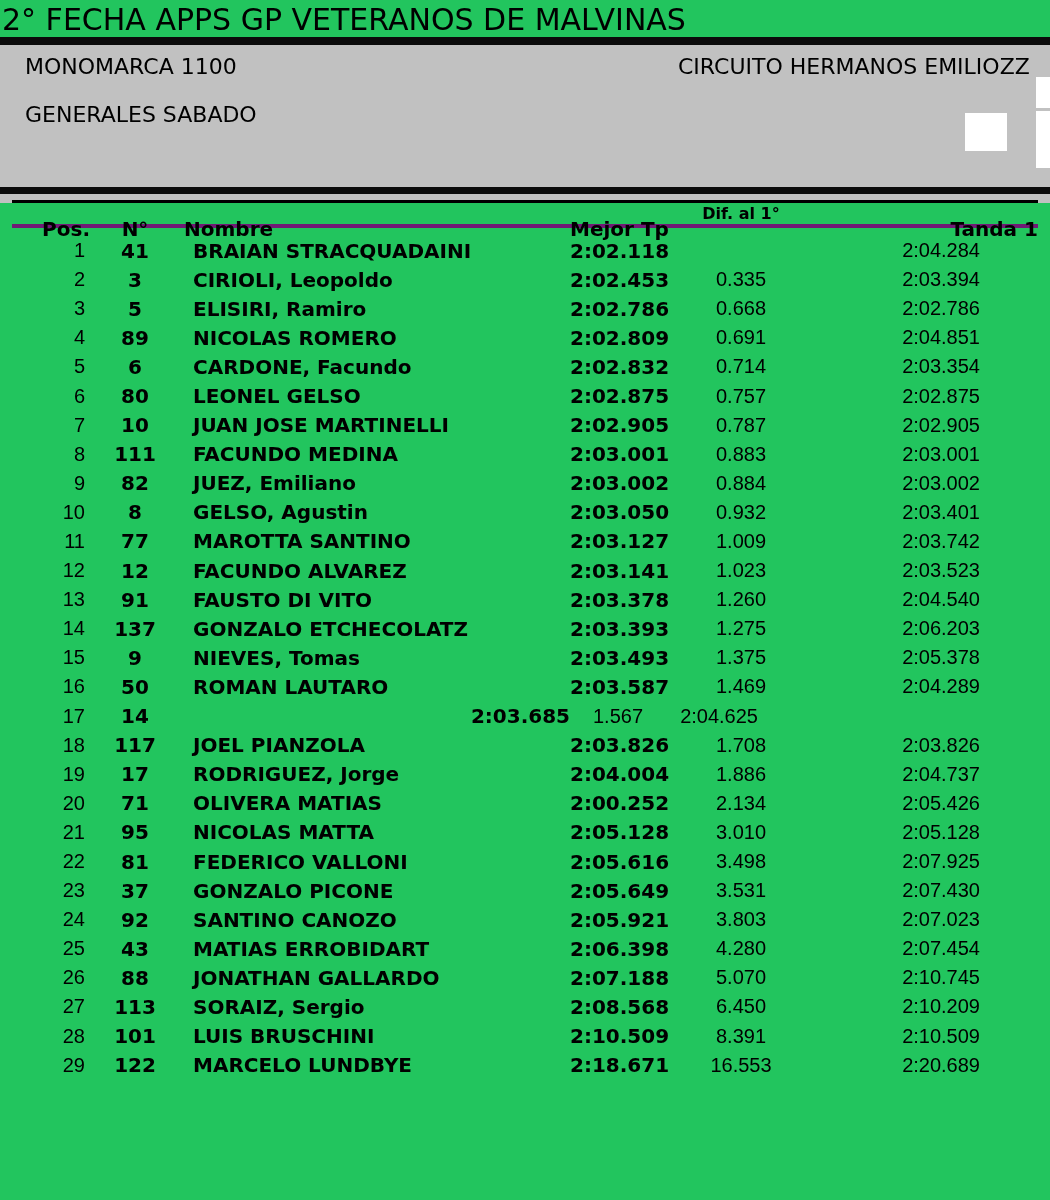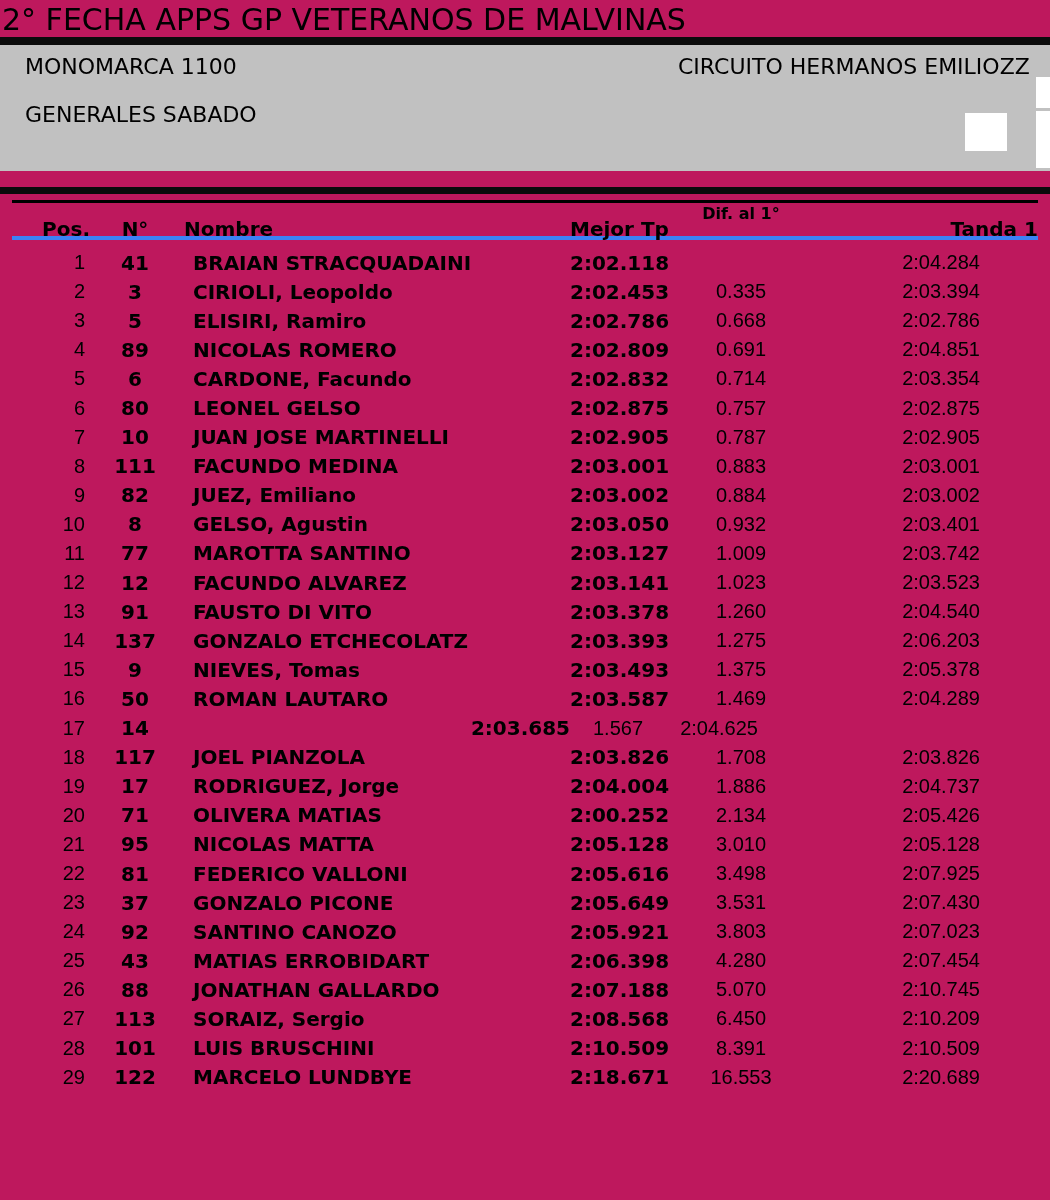--- a/index.html
+++ b/index.html
@@ -1,46 +1,46 @@
 <!DOCTYPE html>
 <html><head>
 <meta charset="utf-8">
 <style>
   html,body{margin:0;padding:0;background:#ffffff;}
   body{width:1050px;height:1200px;position:relative;overflow:hidden;
        font-family:"Liberation Sans", sans-serif;color:#000;}
 
-  .page{position:absolute;inset:0;background:#be185d;}
+  .page{position:absolute;inset:0;background:#22c55e;}
 
   .doc-title{position:absolute;left:2px;top:3px;font-size:30px;line-height:34px;
              font-family:"DejaVu Sans", sans-serif;white-space:nowrap;}
 
   .bar{position:absolute;left:0;width:1050px;background:#0b0b0b;}
   .bar-top{top:37px;height:8px;}
   .bar-bottom{top:187px;height:7px;}
 
-  .band{position:absolute;left:0;top:45px;width:1050px;height:126px;
+  .band{position:absolute;left:0;top:45px;width:1050px;height:158px;
         background:#c1c1c1;overflow:hidden;}
   .band-text{position:absolute;font-size:22px;line-height:26px;white-space:nowrap;
              font-family:"DejaVu Sans", sans-serif;}
   .band-category{left:25px;top:9px;}
   .band-circuit{left:678px;top:9px;}
   .band-session{left:25px;top:57px;}
 
   .logo-frag .sq{position:absolute;background:#ffffff;}
   .sq1{left:965px;top:68px;width:42px;height:38px;}
   .sq2{left:1036px;top:32px;width:14px;height:31px;}
   .sq3{left:1036px;top:66px;width:14px;height:57px;}
 
   .results{position:absolute;left:12px;top:200px;width:1026px;}
 
   .grid-cols{display:grid;grid-template-columns:78px 90px 390px 96px 150px 1fr;}
 
-  .thead{border-top:3px solid #000;border-bottom:4px solid #3b82f6;
-         height:40px;box-sizing:border-box;align-items:end;}
+  .thead{border-top:3px solid #000;border-bottom:4px solid #701a75;
+         height:28px;box-sizing:border-box;align-items:end;}
   .th{font-family:"DejaVu Sans", sans-serif;font-weight:bold;font-size:20px;
       line-height:22px;padding-bottom:1px;white-space:nowrap;}
   .th-pos{text-align:right;}
   .th-num{text-align:center;}
   .th-name{padding-left:4px;}
   .th-best{text-align:right;}
   .th-gap{text-align:center;font-size:16px;padding-bottom:16px;}
   .th-t1{text-align:right;}
 
   .tbody{padding-top:8px;}

